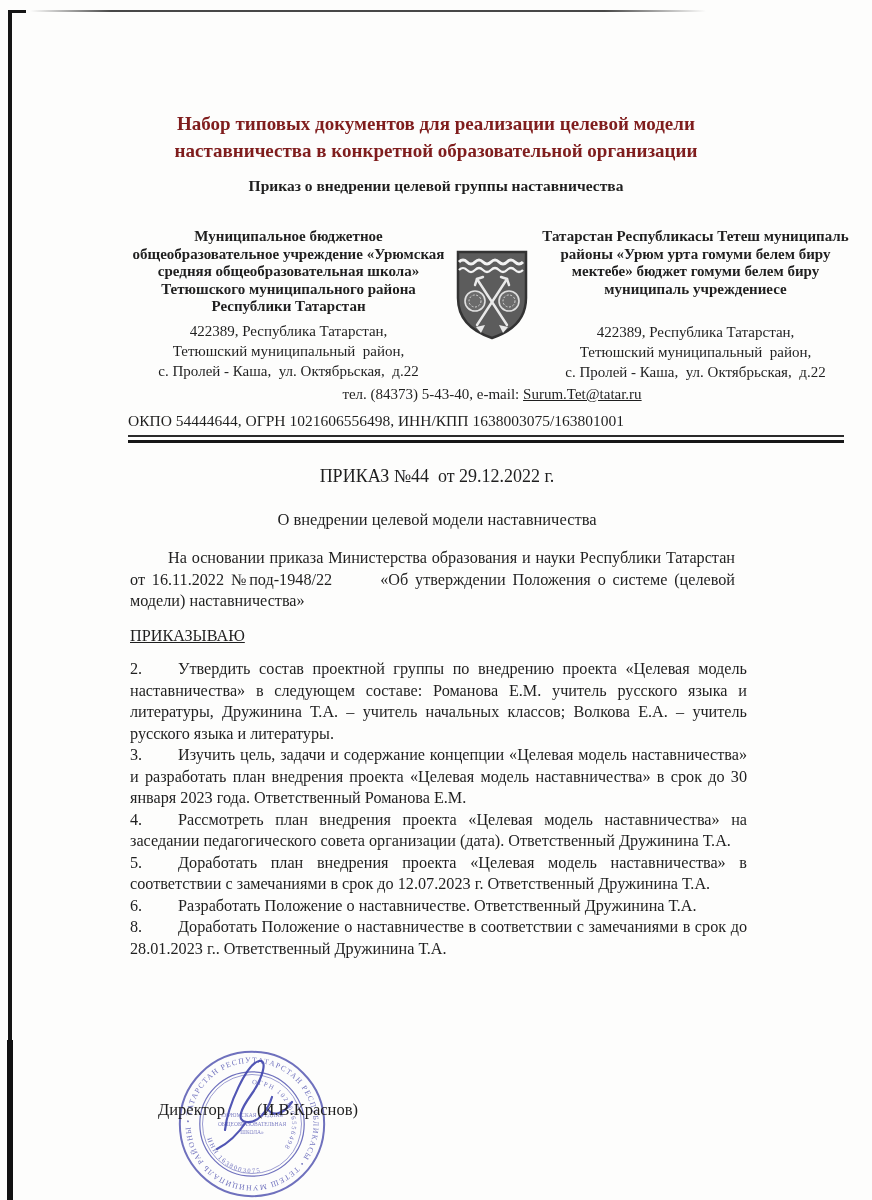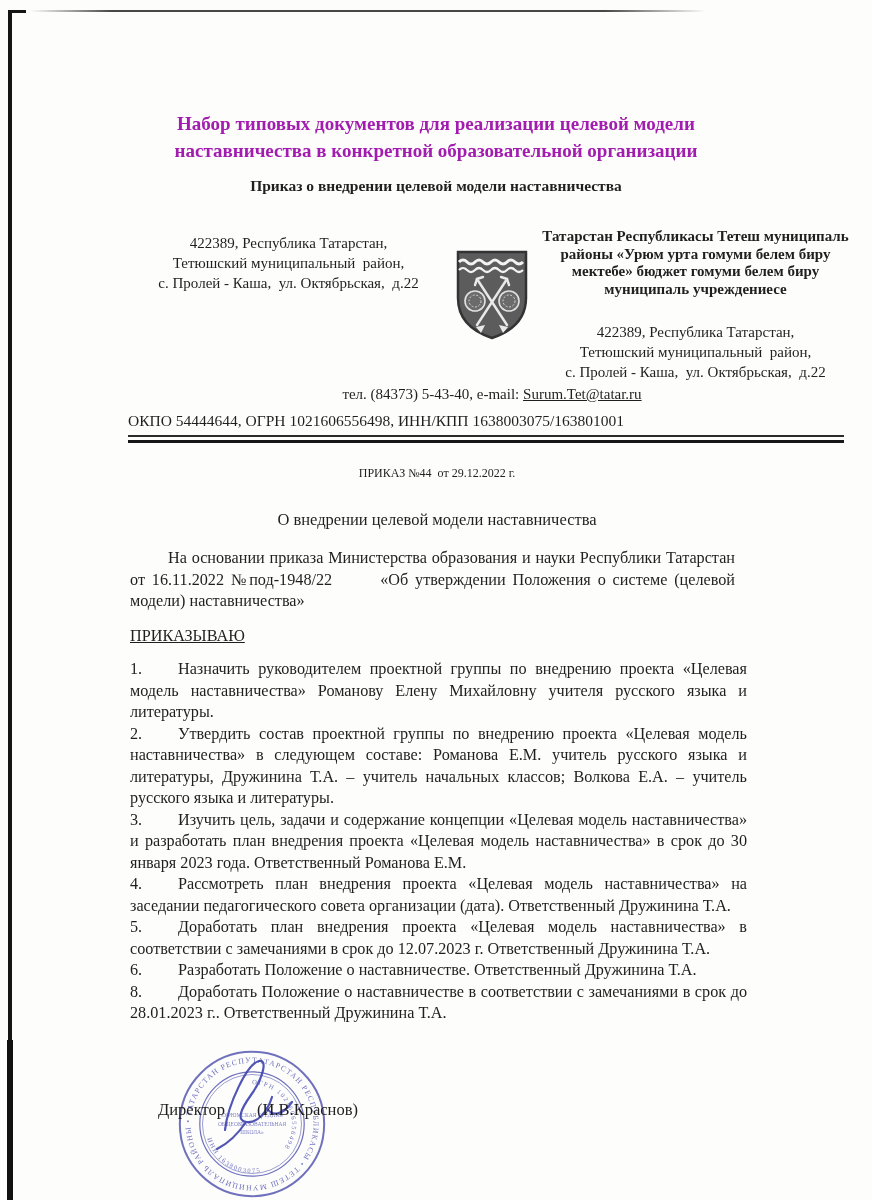--- a/index.html
+++ b/index.html
@@ -10,38 +10,38 @@
     color:#1f1f1f;
   }
   
   .edge-left{position:absolute;left:8px;top:10px;width:4px;height:1190px;background:#151515;}
   .edge-left-b{position:absolute;left:7px;top:1040px;width:6px;height:160px;background:#111;}
   .edge-nub{position:absolute;left:8px;top:10px;width:18px;height:3px;background:#151515;}
   .edge-top{position:absolute;left:30px;top:10px;width:676px;height:2px;
     background:linear-gradient(90deg,rgba(40,40,40,0),rgba(40,40,40,.85) 12%,rgba(40,40,40,.85) 85%,rgba(40,40,40,0));}
 
   .doc-title{position:absolute;left:116px;top:110px;width:640px;text-align:center;
-    font-weight:bold;font-size:19px;line-height:27px;color:#a21caf;}
+    font-weight:bold;font-size:19px;line-height:27px;color:#7f1d1d;}
   .doc-subtitle{position:absolute;left:116px;top:177px;width:640px;text-align:center;
     font-weight:bold;font-size:15.5px;}
 
   .letterhead{position:absolute;left:128px;top:228px;width:728px;display:flex;}
   .lh-col{width:321px;text-align:center;}
   .org-name{font-weight:bold;font-size:15px;line-height:17.5px;}
   .addr{font-size:15px;line-height:20px;margin-top:5px;}
   .addr-right{margin-top:24px;}
   .emblem-box{width:86px;display:flex;justify-content:center;align-items:flex-start;padding-top:18px;}
 
   .contact-line{position:absolute;left:128px;top:386px;width:728px;text-align:center;font-size:15px;}
   .contact-line .u{text-decoration:underline;}
   .registry-line{position:absolute;left:128px;top:412px;width:728px;text-align:left;font-size:15.5px;}
   .double-rule{position:absolute;left:128px;top:435px;width:716px;height:3px;
     border-top:2px solid #2b2b2b;border-bottom:3px solid #171717;}
 
-  .order-heading{position:absolute;left:128px;top:466px;width:618px;text-align:center;font-size:12px;}
+  .order-heading{position:absolute;left:128px;top:466px;width:618px;text-align:center;font-size:18px;}
   .order-subject{position:absolute;left:128px;top:510px;width:618px;text-align:center;font-size:16.5px;}
 
   .body-text{position:absolute;left:130px;top:548px;width:617px;
     font-size:16.2px;line-height:21.5px;text-align:justify;}
   .preamble{text-indent:38px;margin:0 12px 13px 0;}
   .resolution{margin:0 0 12px 0;text-align:left;text-decoration:underline;}
   .item{margin:0;}
   .item .num{display:inline-block;width:48px;text-indent:0;}
 
   .sig-role{position:absolute;left:158px;top:1100px;font-size:16.5px;}
@@ -52,24 +52,25 @@
 </style>
 </head>
 <body>
 
 <div class="edge-left"></div>
 <div class="edge-left-b"></div>
 <div class="edge-nub"></div>
 <div class="edge-top"></div>
 
 <div class="doc-title">Набор типовых документов для реализации целевой модели наставничества в конкретной образовательной организации</div>
-<div class="doc-subtitle">Приказ о внедрении целевой модели наставничества</div>
+<div class="doc-subtitle">Приказ о внедрении целевой группы наставничества</div>
 
 <div class="letterhead">
   <div class="lh-col">
+    <div class="org-name">Муниципальное бюджетное общеобразовательное учреждение «Урюмская средняя общеобразовательная школа» Тетюшского муниципального района Республики Татарстан</div>
     <div class="addr">
       <div>422389, Республика Татарстан,</div>
       <div>Тетюшский муниципальный&nbsp; район,</div>
       <div>с. Пролей - Каша,&nbsp; ул. Октябрьская,&nbsp; д.22</div>
     </div>
   </div>
 
   <div class="emblem-box">
     <svg width="80" height="96" viewBox="0 0 80 96">
       <path d="M6,6 H74 V52 C74,74 58,86 40,92 C22,86 6,74 6,52 Z" fill="#5c5c5c" stroke="#333" stroke-width="2.5"></path>
@@ -108,21 +109,20 @@
 <div class="registry-line">ОКПО 54444644, ОГРН 1021606556498, ИНН/КПП 1638003075/163801001</div>
 <div class="double-rule"></div>
 
 <div class="order-heading">ПРИКАЗ №44&nbsp; от 29.12.2022 г.</div>
 <div class="order-subject">О внедрении целевой модели наставничества</div>
 
 <div class="body-text">
   <p class="preamble">На основании приказа Министерства образования и науки Республики Татарстан от 16.11.2022 №под-1948/22&nbsp;&nbsp;&nbsp;&nbsp;&nbsp;&nbsp; «Об утверждении Положения о системе (целевой модели) наставничества»</p>
   <p class="resolution">ПРИКАЗЫВАЮ</p>
 
-  <p class="item"><span class="num">1.</span><span>Назначить руководителем проектной группы по внедрению проекта «Целевая модель наставничества» Романову Елену Михайловну учителя русского языка и литературы.</span></p>
   <p class="item"><span class="num">2.</span><span>Утвердить состав проектной группы по внедрению проекта «Целевая модель наставничества» в следующем составе: Романова Е.М. учитель русского языка и литературы, Дружинина Т.А. – учитель начальных классов; Волкова Е.А. – учитель русского языка и литературы.</span></p>
   <p class="item"><span class="num">3.</span><span>Изучить цель, задачи и содержание концепции «Целевая модель наставничества» и разработать план внедрения проекта «Целевая модель наставничества» в срок до 30 января 2023 года. Ответственный Романова Е.М.</span></p>
   <p class="item"><span class="num">4.</span><span>Рассмотреть план внедрения проекта «Целевая модель наставничества» на заседании педагогического совета организации (дата). Ответственный Дружинина Т.А.</span></p>
   <p class="item"><span class="num">5.</span><span>Доработать план внедрения проекта «Целевая модель наставничества» в соответствии с замечаниями в срок до 12.07.2023 г. Ответственный Дружинина Т.А.</span></p>
   <p class="item"><span class="num">6.</span><span>Разработать Положение о наставничестве. Ответственный Дружинина Т.А.</span></p>
   <p class="item"><span class="num">8.</span><span>Доработать Положение о наставничестве в соответствии с замечаниями в срок до 28.01.2023 г.. Ответственный Дружинина Т.А.</span></p>
 </div>
 
 <svg class="stamp" width="198" height="152" viewBox="0 0 198 198">
   <g fill="none" stroke="#5153b0">

